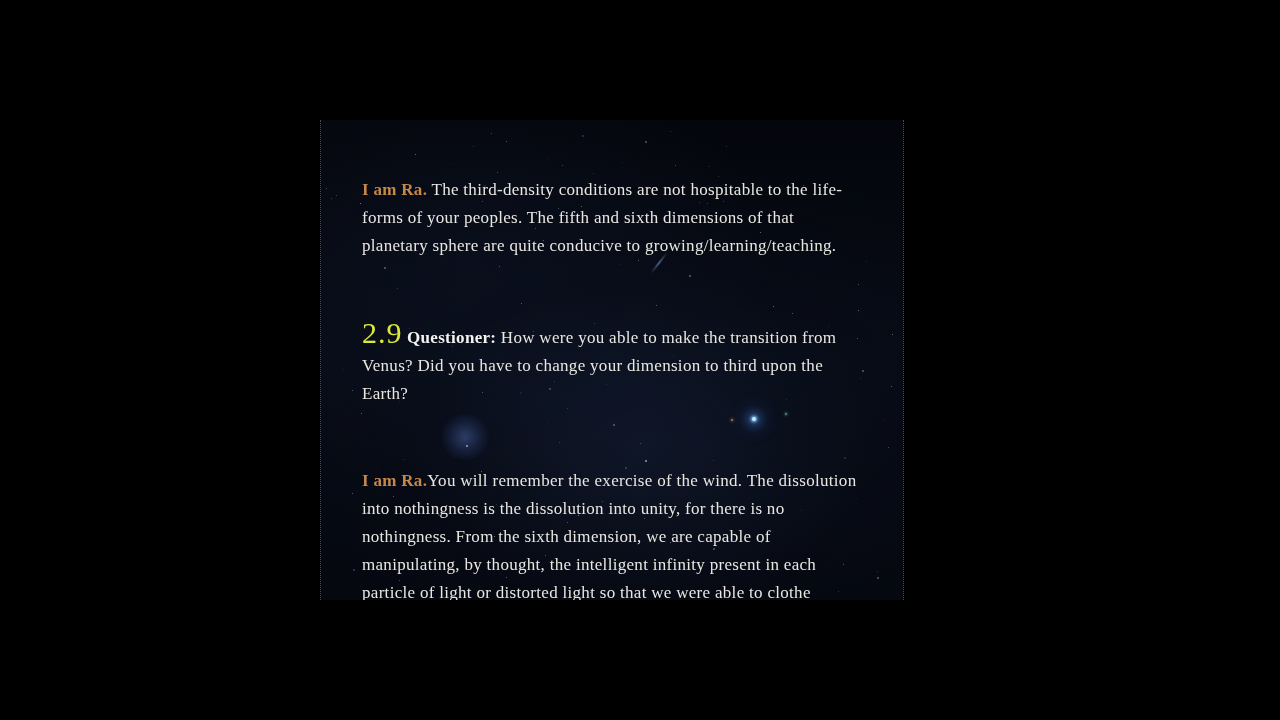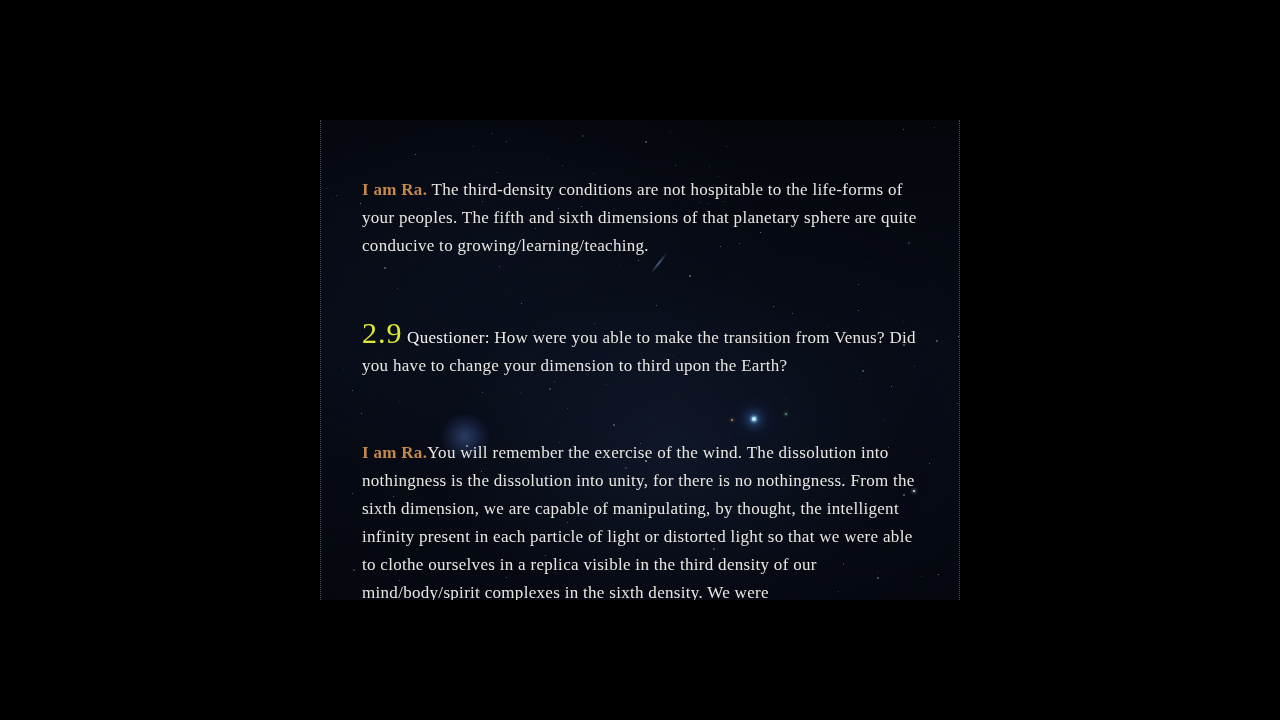--- a/index.html
+++ b/index.html
@@ -14,21 +14,21 @@
   *{margin:0;padding:0;box-sizing:border-box;}
   html,body{width:1280px;height:720px;overflow:hidden;}
   body{
     background:var(--page-background);
     font-family:"Liberation Serif","DejaVu Serif",serif;
     position:relative;
   }
   .content-frame{
     position:absolute;
     left:320px;top:120px;
-    width:640px;height:480px;
+    width:584px;height:480px;
     overflow:hidden;
     background:
       radial-gradient(ellipse 420px 300px at 55% 68%, rgba(26,38,66,.45) 0%, rgba(10,16,32,.2) 55%, rgba(0,0,0,0) 100%),
       radial-gradient(ellipse 300px 220px at 25% 30%, rgba(18,26,48,.35) 0%, rgba(0,0,0,0) 100%),
       linear-gradient(180deg,#04060c 0%, #070b15 50%, #05070e 100%);
     border-left:1px dotted var(--edge-border);
     border-right:1px dotted var(--edge-border);
   }
   .star-field{position:absolute;inset:0;pointer-events:none;}
   .star{position:absolute;border-radius:50%;}
@@ -76,21 +76,21 @@
     font-weight:bold;
   }
   .q-number{
     color:var(--question-number);
     font-size:30px;
     line-height:28px;
     letter-spacing:1px;
   }
   .q-label{
     color:var(--questioner-label);
-    font-weight:normal;
+    font-weight:bold;
   }
 </style>
 </head>
 <body>
 
 <div class="content-frame">
   <div class="star-field">
     <div class="nebula-glow"></div>
     <div class="star-streak"></div>
     <div class="bright-star-cyan"></div>

